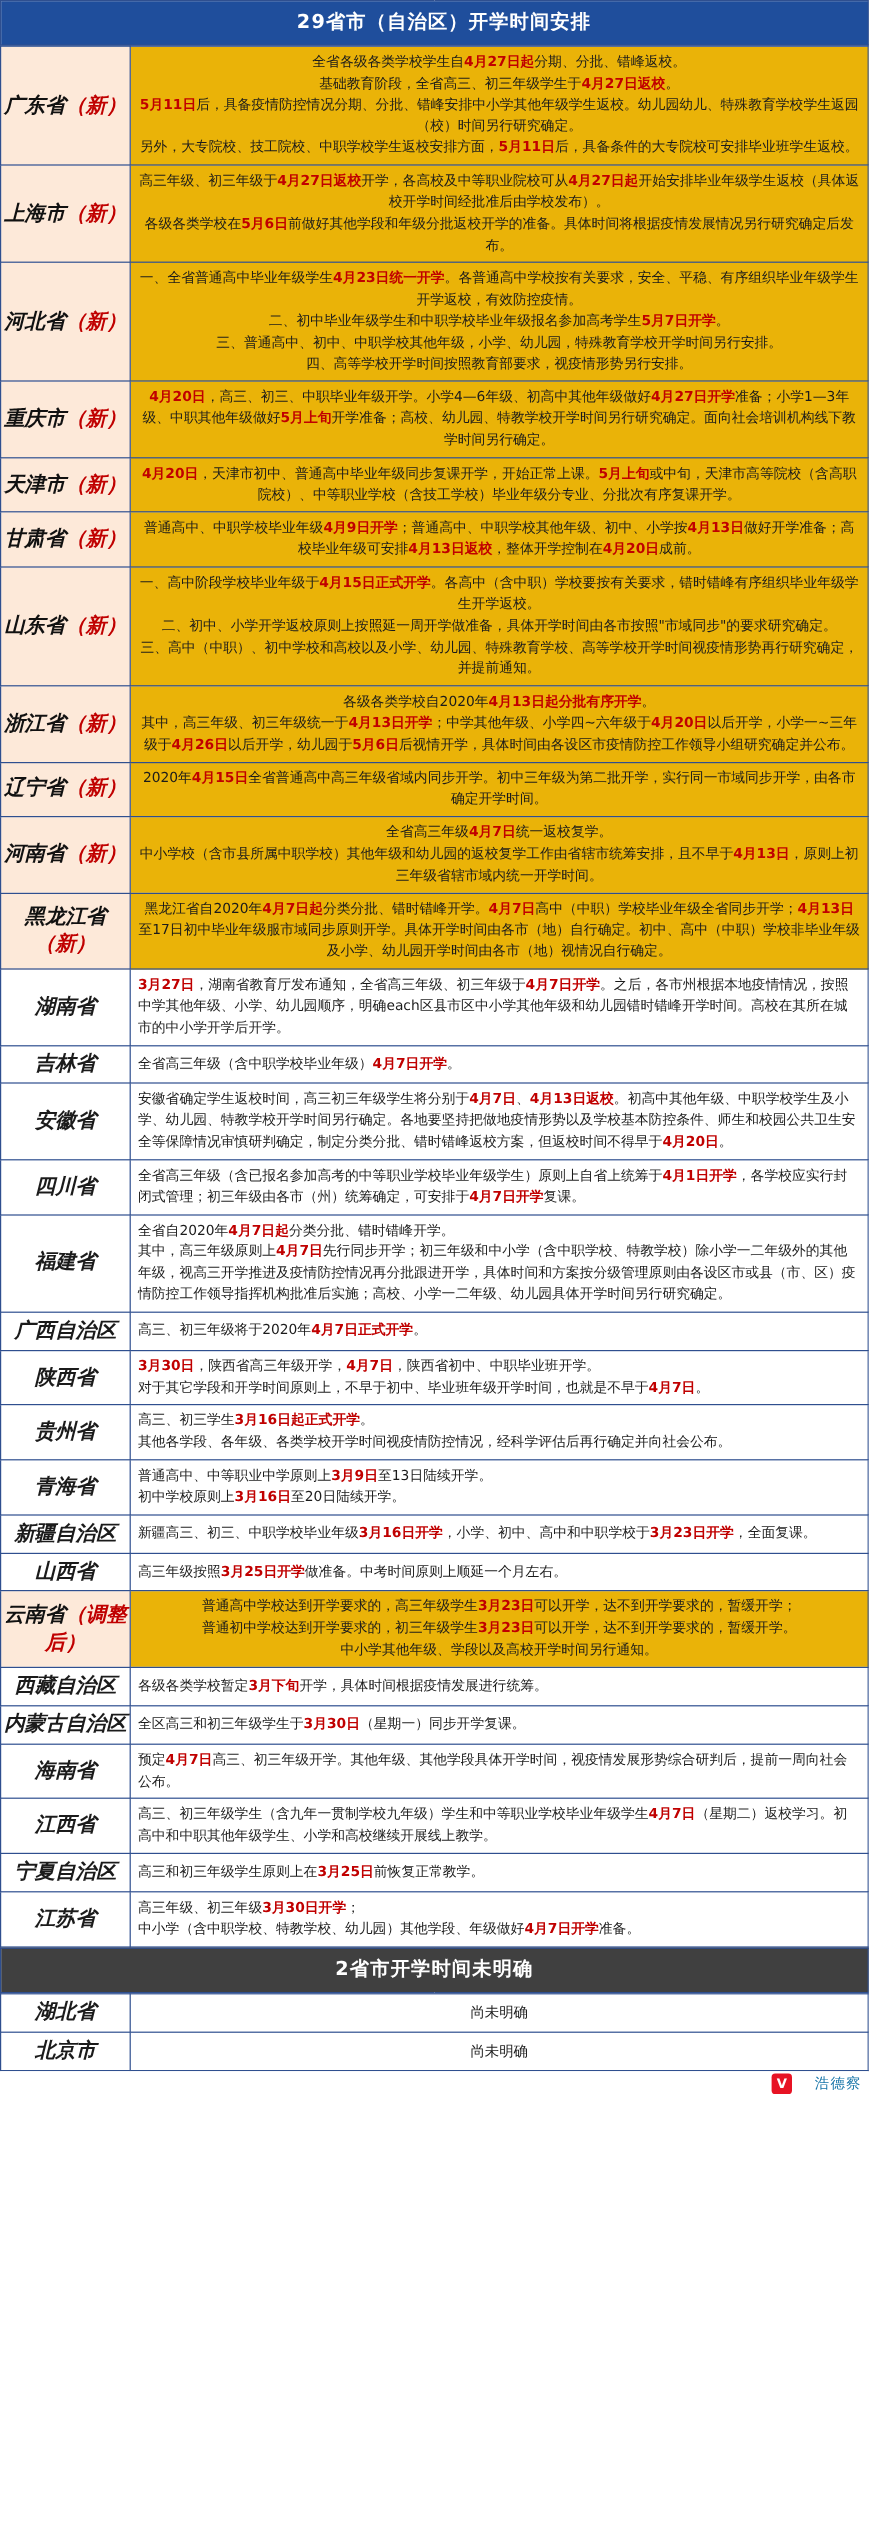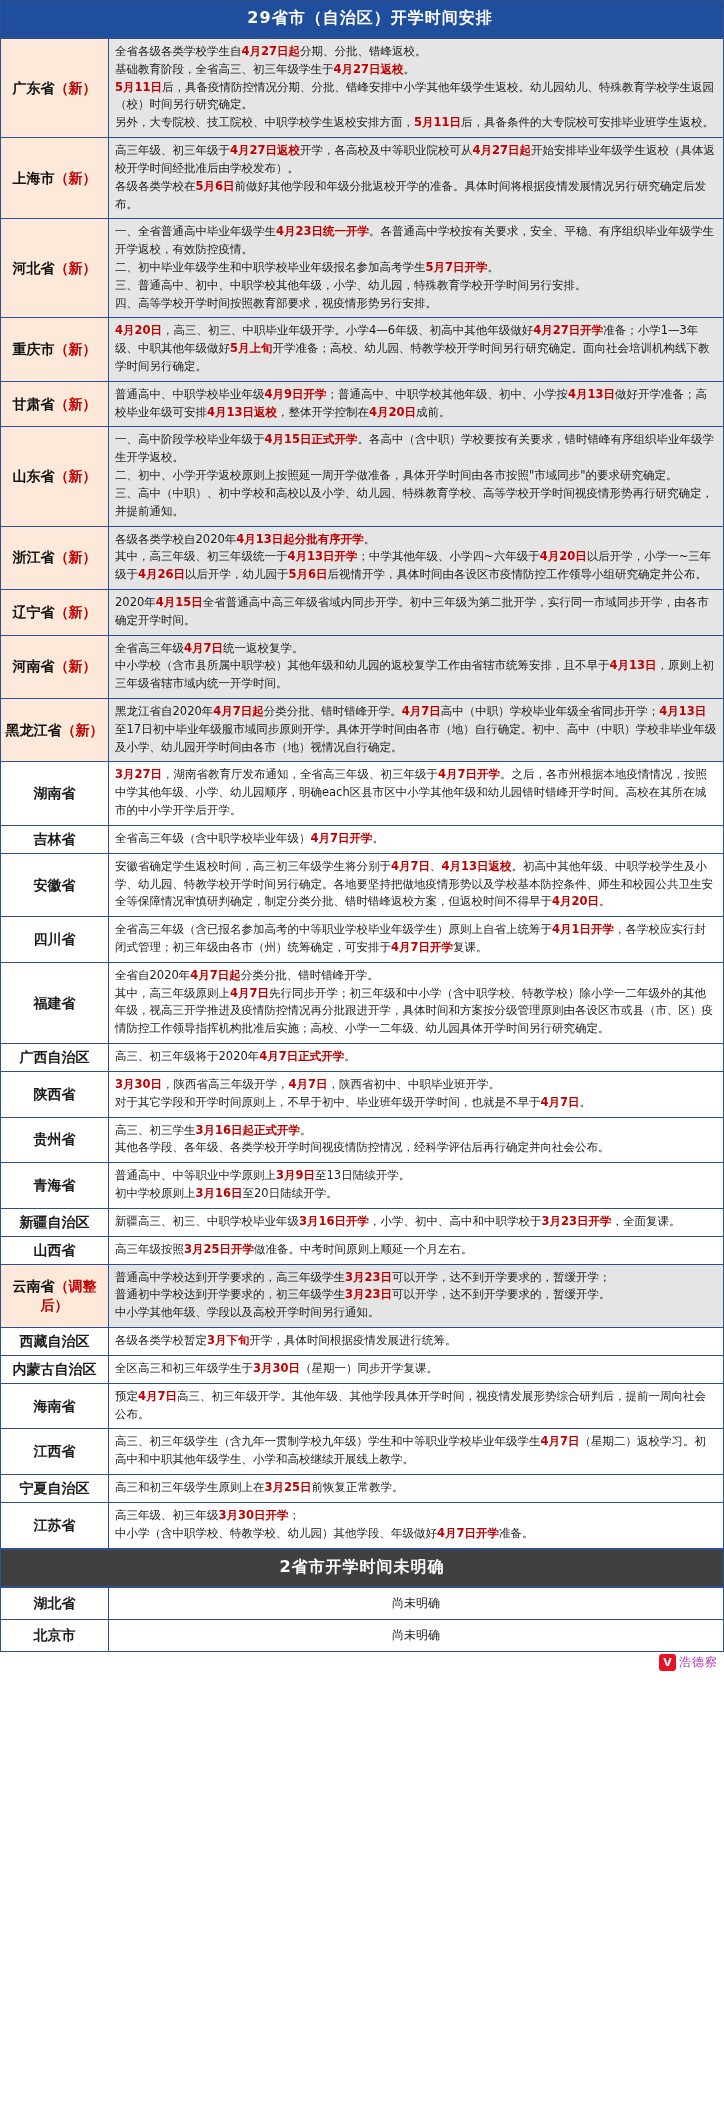--- a/index.html
+++ b/index.html
@@ -33,25 +33,26 @@
     text-align: center;
     font-size: 16px;
     font-weight: bold;
     letter-spacing: 1px;
     padding: 7px 0 8px 16px;
     border: 1px solid #1f4e9c;
   }
   .prov {
     width: 108px;
     text-align: center;
-    font-size: 14px;
+    font-size: 17px;
     font-weight: bold;
     color: #1b1b1b;
     padding: 4px 2px;
     line-height: 1.35;
+    font-style: italic;
   }
   .prov.new {
     background: #fde9d9;
     color: #111111;
   }
   .prov .tag-new {
     color: #c00000;
     font-weight: bold;
   }
   .prov .tag-adj {
@@ -59,21 +60,22 @@
     font-weight: bold;
   }
   .desc {
     padding: 4px 6px 5px 6px;
     font-size: 11.5px;
     line-height: 1.55;
     color: #1b1b1b;
     text-align: left;
   }
   .desc.new {
-    background: #e5e5e5;
+    background: #eab308;
+    text-align: center;
   }
   .desc p {
     margin: 0;
     padding: 0;
   }
   .r {
     color: #c00000;
     font-weight: bold;
   }
   .sub-title-row td {
@@ -114,22 +116,23 @@
     background: #e60012;
     color: #ffffff;
     font-size: 11px;
     font-weight: bold;
     display: flex;
     align-items: center;
     justify-content: center;
   }
   .wm-text {
     font-size: 12px;
-    color: #a21caf;
+    color: #0369a1;
     letter-spacing: 1px;
+    margin-left: 16px;
   }
 </style>
 </head>
 <body>
 
 <div class="page">
   <table class="sched">
     <tbody>
       <tr class="title-row">
         <td colspan="2">29省市（自治区）开学时间安排</td>
@@ -164,20 +167,26 @@
             <p>四、高等学校开学时间按照教育部要求，视疫情形势另行安排。</p>
           </td>
         </tr>
         <tr>
           <td class="prov new"><span>重庆市</span><span class="tag-new">（新）</span></td>
           <td class="desc new">
             <p><span class="r">4月20日</span>，高三、初三、中职毕业年级开学。小学4—6年级、初高中其他年级做好<span class="r">4月27日开学</span>准备；小学1—3年级、中职其他年级做好<span class="r">5月上旬</span>开学准备；高校、幼儿园、特教学校开学时间另行研究确定。面向社会培训机构线下教学时间另行确定。</p>
           </td>
         </tr>
         <tr>
+          <td class="prov new"><span>天津市</span><span class="tag-new">（新）</span></td>
+          <td class="desc new">
+            <p><span class="r">4月20日</span>，天津市初中、普通高中毕业年级同步复课开学，开始正常上课。<span class="r">5月上旬</span>或中旬，天津市高等院校（含高职院校）、中等职业学校（含技工学校）毕业年级分专业、分批次有序复课开学。</p>
+          </td>
+        </tr>
+        <tr>
           <td class="prov new"><span>甘肃省</span><span class="tag-new">（新）</span></td>
           <td class="desc new">
             <p>普通高中、中职学校毕业年级<span class="r">4月9日开学</span>；普通高中、中职学校其他年级、初中、小学按<span class="r">4月13日</span>做好开学准备；高校毕业年级可安排<span class="r">4月13日返校</span>，整体开学控制在<span class="r">4月20日</span>成前。</p>
           </td>
         </tr>
         <tr>
           <td class="prov new"><span>山东省</span><span class="tag-new">（新）</span></td>
           <td class="desc new">
             <p>一、高中阶段学校毕业年级于<span class="r">4月15日正式开学</span>。各高中（含中职）学校要按有关要求，错时错峰有序组织毕业年级学生开学返校。</p>
             <p>二、初中、小学开学返校原则上按照延一周开学做准备，具体开学时间由各市按照"市域同步"的要求研究确定。</p>

